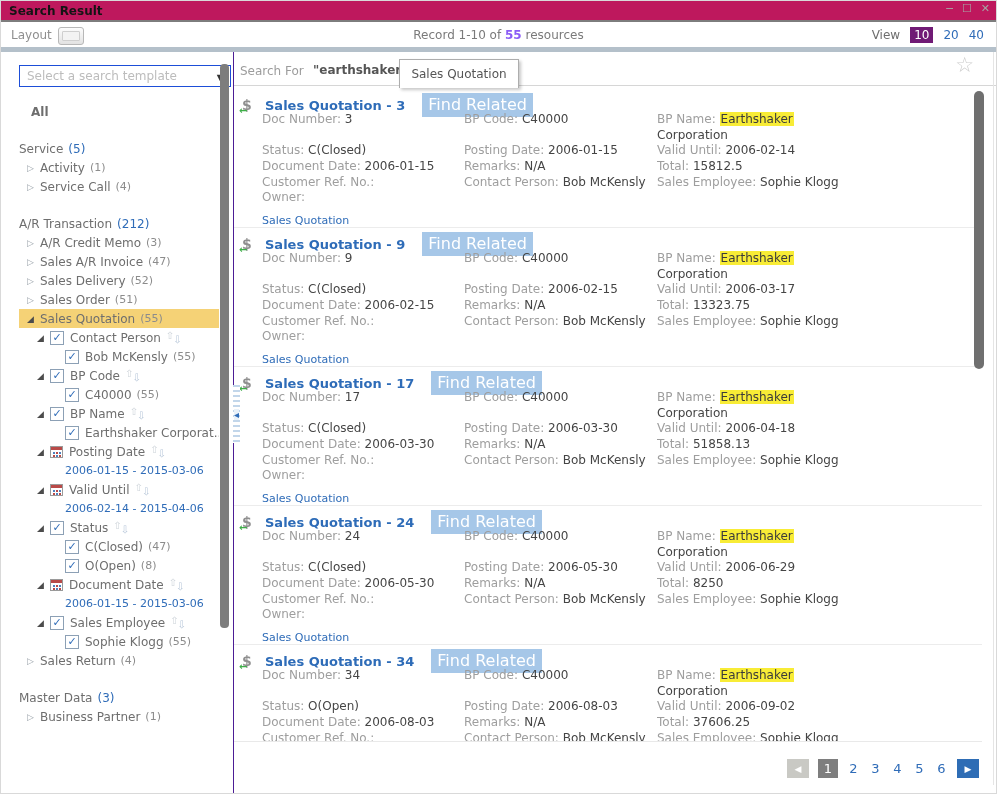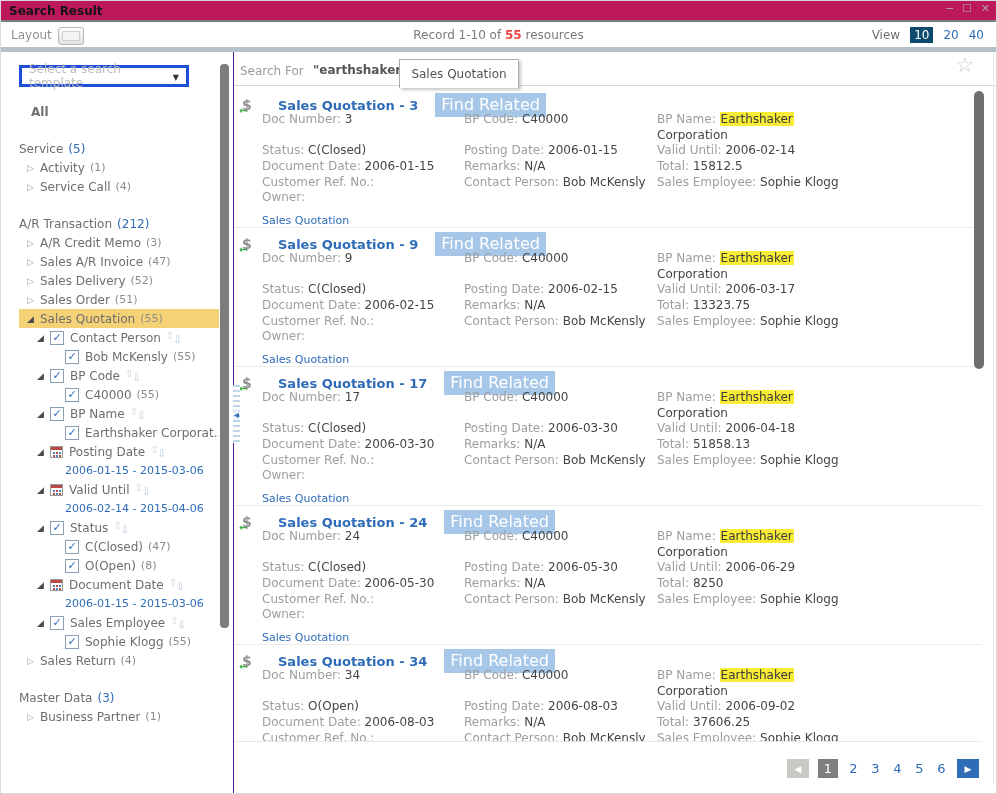--- a/index.html
+++ b/index.html
@@ -15,28 +15,28 @@
   .win-controls span{cursor:default;}
   .ic-min::before{content:"─";}
   .ic-max::before{content:"☐";}
   .ic-close::before{content:"✕";}
   
   .toolbar{position:absolute;top:21px;left:0;right:0;height:25px;background:#fff;}
   .layout-label{position:absolute;left:10px;top:6px;color:#8f8f8f;}
   .layout-btn{position:absolute;left:57px;top:5px;width:24px;height:16px;border:1px solid #b8b8b8;border-radius:3px;background:linear-gradient(#fdfdfd,#e2e2e2);}
   .layout-btn::after{content:"";position:absolute;left:3px;top:3px;right:3px;bottom:3px;background:#f3f3f3;border:1px solid #cfcfcf;border-radius:1px;}
   .record{position:absolute;left:0;right:0;top:6px;text-align:center;color:#7a7a7a;}
-  .record .cnt{color:#ef4444;font-weight:bold;}
+  .record .cnt{color:#8b5cf6;font-weight:bold;}
   .view{position:absolute;right:12px;top:5px;display:flex;align-items:center;gap:10px;color:#6e6e6e;}
   .view .opt{color:#2f6cb8;cursor:pointer;}
-  .view .opt.sel{background:#0c4a6e;color:#fff;padding:1px 4px;}
+  .view .opt.sel{background:#701a75;color:#fff;padding:1px 4px;}
   .divider{position:absolute;top:46px;left:0;right:0;height:5px;background:#b4c0ca;}
   
   .sidebar{position:absolute;top:51px;left:0;width:232px;bottom:0;background:#fff;}
-  .tmpl-select{position:absolute;left:18px;top:13px;width:170px;height:22px;border:3px solid #1d4ed8;display:flex;align-items:center;justify-content:space-between;padding:0 7px;box-sizing:border-box;cursor:pointer;background:#fff;}
+  .tmpl-select{position:absolute;left:18px;top:13px;width:212px;height:22px;border:1px solid #1d4ed8;display:flex;align-items:center;justify-content:space-between;padding:0 7px;box-sizing:border-box;cursor:pointer;background:#fff;}
   .tmpl-ph{color:#bcbcbc;}
   .tmpl-arrow::before{content:"▼";font-size:8px;color:#333;}
   .facet-tree{position:absolute;left:0;top:50px;right:14px;overflow:hidden;}
   .sb-row{display:flex;align-items:center;height:19px;white-space:nowrap;overflow:hidden;cursor:pointer;}
   .sb-spacer{height:18px;}
   .t-all{padding-left:30px;font-weight:bold;}
   .t-header{padding-left:18px;}
   .t-node{padding-left:26px;}
   .t-node-selected{margin-left:18px;padding-left:8px;background:#f5d276;}
   .t-facet-check,.t-facet-date{padding-left:36px;}
@@ -69,21 +69,21 @@
   .star::before{content:"☆";}
   .splitter{position:absolute;left:-1px;top:333px;width:7px;height:58px;background:repeating-linear-gradient(#c2d6ea 0 2px,#ffffff 2px 5px);z-index:4;cursor:pointer;display:flex;align-items:center;justify-content:center;}
   .splitter::before{content:"◂";color:#2f6cb8;font-size:10px;background:#e9f1f9;}
   .list{position:absolute;left:0;top:37px;right:14px;height:652px;overflow:hidden;border-bottom:1px solid #e9e9e9;}
   .result{position:relative;height:138px;border-bottom:1px solid #ececec;}
   .r-head{position:absolute;top:4px;left:8px;display:flex;align-items:center;}
   .doc-icon{position:relative;width:16px;height:17px;font-weight:bold;font-size:14px;color:#8f8f8f;flex:none;}
   .doc-icon::before{content:"$";}
   .doc-icon .arr{position:absolute;left:-3px;bottom:-2px;font-style:normal;font-size:10px;font-weight:bold;color:#3fae49;}
   .doc-icon .arr::before{content:"←";}
-  .r-title{font-size:13px;font-weight:bold;color:#2e6cb8;margin-left:20px;text-decoration:none;cursor:pointer;}
+  .r-title{font-size:13px;font-weight:bold;color:#2e6cb8;margin-left:7px;text-decoration:none;cursor:pointer;}
   .find-rel{margin-left:17px;background:#a6c7e8;color:#fff;font-size:16px;padding:2px 6px 3px;cursor:pointer;}
   .col{position:absolute;top:23px;}
   .c1{left:28px;width:198px;}
   .c2{left:230px;width:192px;}
   .c3{left:423px;width:320px;}
   .ln{height:15.7px;line-height:15.7px;white-space:nowrap;overflow:hidden;}
   .lb{color:#9e9e9e;}
   .vl{color:#454545;}
   .hl{background:#f8ec36;color:#3a3a3a;padding:0 1px;}
   .link-ln{margin-top:7px;}

